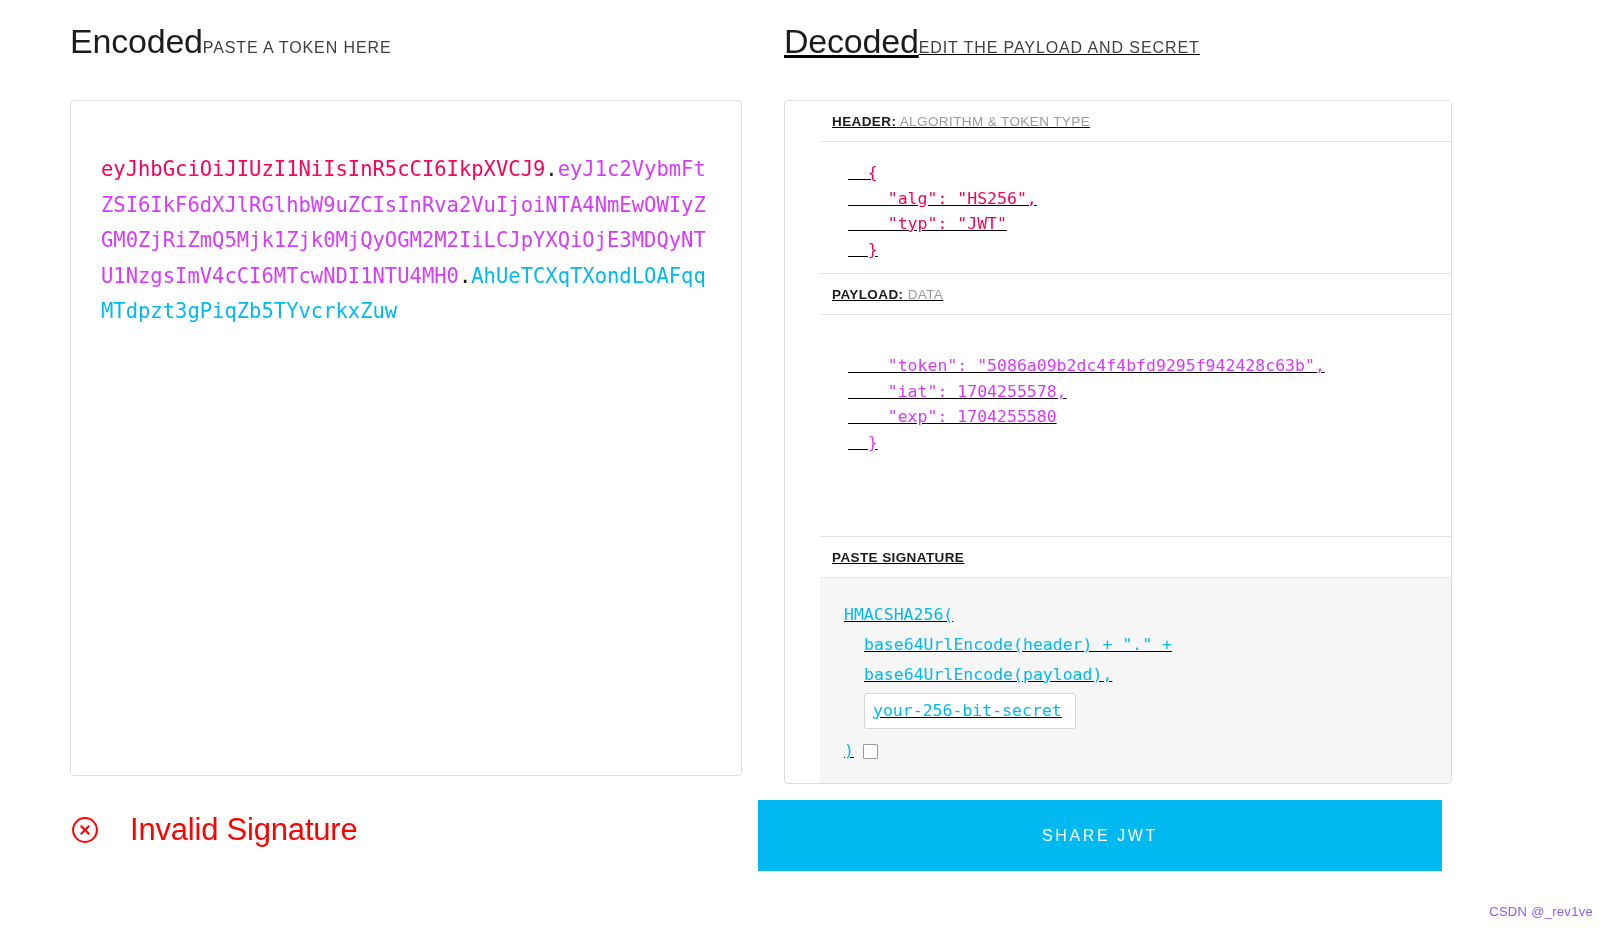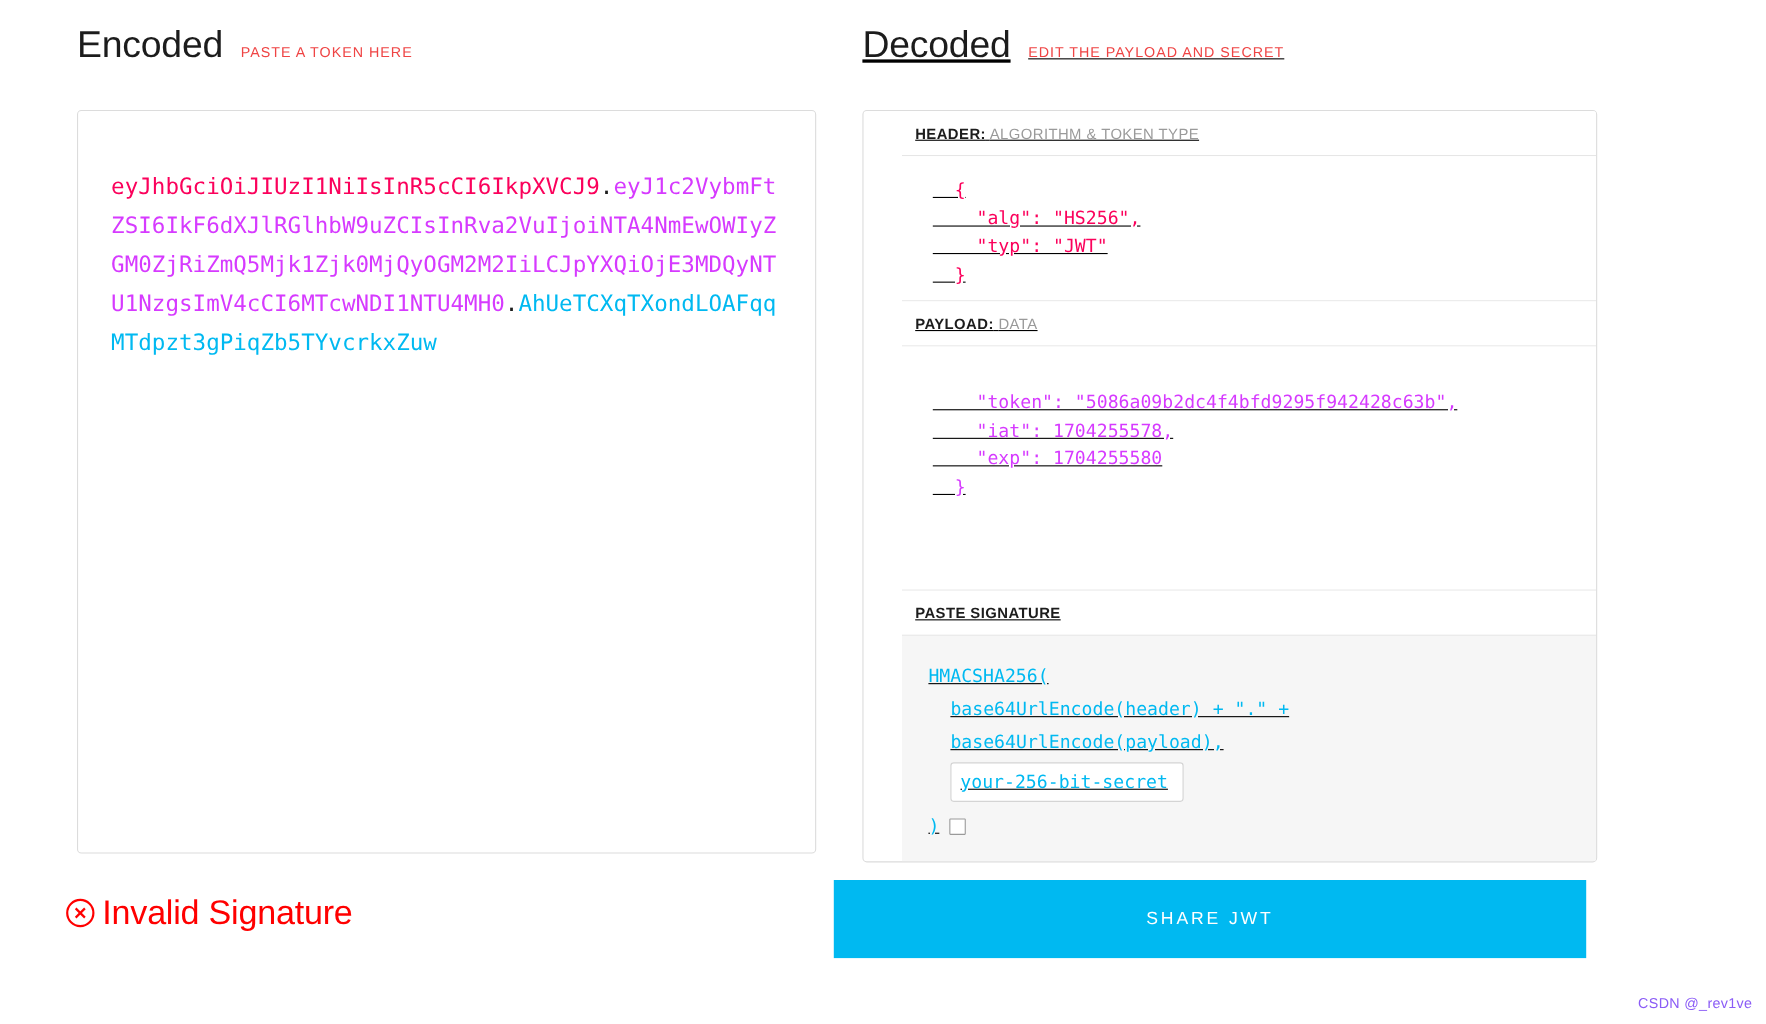--- a/index.html
+++ b/index.html
@@ -6,30 +6,30 @@
   html, body {
     width: 1605px;
     height: 931px;
     background: #ffffff;
     font-family: "Liberation Sans", sans-serif;
     overflow: hidden;
   }
   .page { position: relative; width: 1605px; height: 931px; }
 
   
-  .col-head { display: flex; align-items: baseline; gap: 16px; }
+  .col-head { display: flex; align-items: baseline; gap: 0; }
   .col-title {
     font-size: 34px;
     font-weight: 400;
     color: #1c1c1c;
     letter-spacing: -0.2px;
   }
   .col-sub {
-    font-size: 13px;
-    color: #ef4444;
+    font-size: 16px;
+    color: #404040;
     letter-spacing: 0.9px;
     text-transform: uppercase;
   }
 
   
   .encoded-col { position: absolute; left: 70px; top: 22px; width: 672px; }
   .encoded-box {
     margin-top: 39px;
     width: 672px;
     height: 676px;
@@ -47,25 +47,25 @@
     white-space: pre-wrap;
   }
   .tk-header { color: #fb015b; }
   .tk-payload { color: #d63aff; }
   .tk-sig { color: #00b9f1; }
   .tk-dot { color: #1c1c1c; }
 
   
   .invalid-row {
     position: absolute;
-    left: 59px;
+    left: 71px;
     top: 812px;
     display: flex;
     align-items: center;
-    gap: 6px;
+    gap: 31px;
   }
   .invalid-icon { width: 28px; height: 28px; flex: 0 0 28px; display: block; }
   .invalid-text {
     font-size: 31px;
     color: #ff0000;
     font-weight: 400;
     letter-spacing: -0.2px;
   }
 
   

